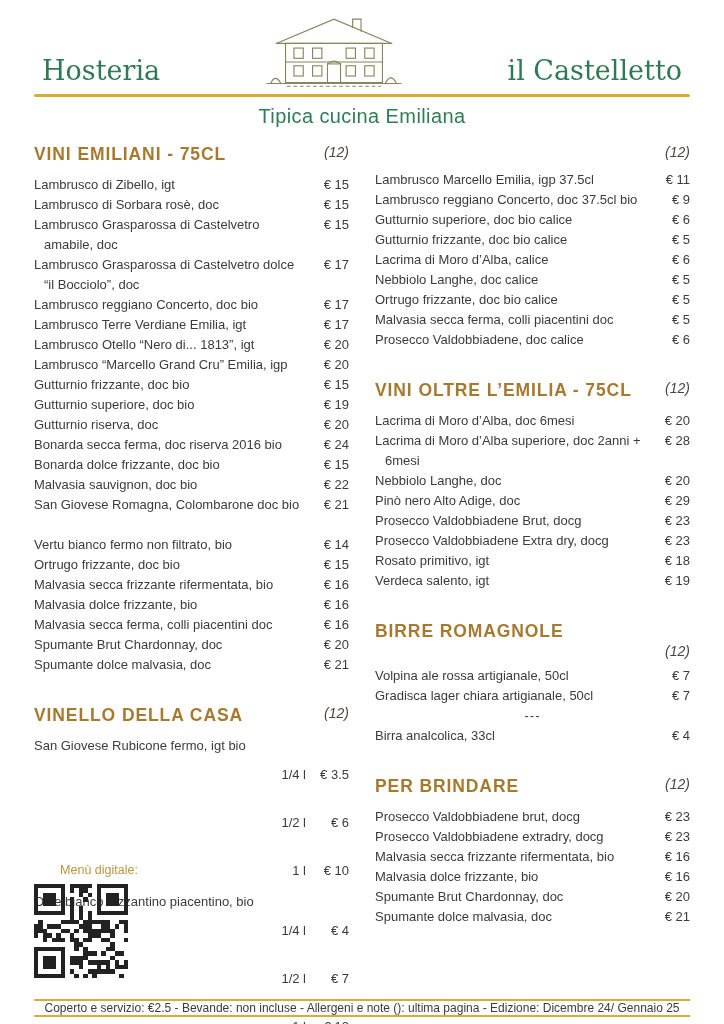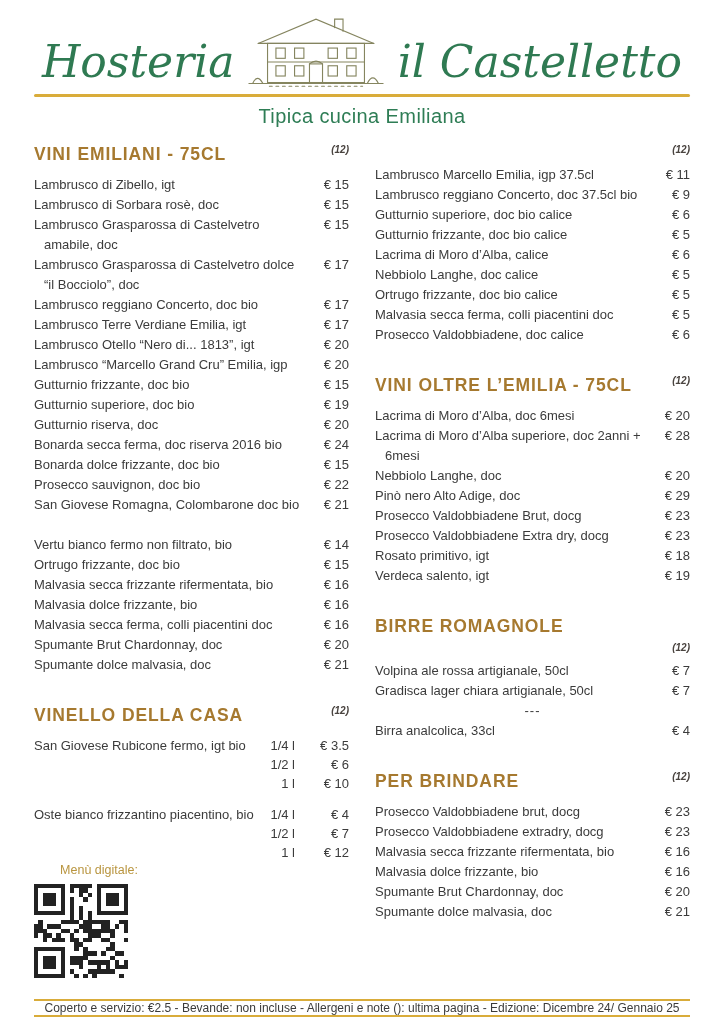--- a/index.html
+++ b/index.html
@@ -10,51 +10,50 @@
     color:#3b3b3b;
     position:relative;
     overflow:hidden;
   }
   .page { padding:10px 34px 0; height:100%; position:relative; }
 
   
   .title-row { display:flex; align-items:flex-end; justify-content:space-between; height:84px; padding:0 8px; }
   .script-title {
     font-family:"DejaVu Serif", serif;
-    font-style:italic;
-    font-size:44px;
+    font-size:27px;
     color:#2f7a52;
     line-height:1;
     padding-bottom:10px;
     white-space:nowrap;
   }
   .house { flex:0 0 auto; margin:0 6px; }
   .gold-line { height:3px; background:#d9ac3a; border-radius:2px; }
   .subtitle { text-align:center; font-size:20px; color:#2e7d55; margin-top:8px; letter-spacing:.4px; }
 
   
   .columns { display:flex; gap:26px; margin-top:16px; }
   .col { flex:1; min-width:0; }
 
   .menu-section + .menu-section { margin-top:30px; }
   .sec-head { display:flex; align-items:flex-start; }
   .sec-title { font-size:17.5px; font-weight:700; letter-spacing:.9px; color:#a6792f; white-space:nowrap; }
-  .sec-note { margin-left:auto; font-size:10px; font-style:italic; font-weight:700; color:#4a4440; }
+  .sec-note { margin-left:auto; font-size:14px; font-style:italic; font-weight:400; color:#4a4440; }
   .sec-note-below { text-align:right; height:14px; }
   .sec-note-below .sec-note { margin-left:0; }
 
   .items { margin-top:10px; }
   .item { display:flex; justify-content:space-between; align-items:flex-start; gap:10px; font-size:13px; line-height:20px; }
   .name { padding-left:10px; text-indent:-10px; }
   .price { white-space:nowrap; min-width:34px; text-align:right; }
   .spacer { height:20px; }
   .separator { text-align:center; line-height:20px; font-size:13px; letter-spacing:1px; }
 
   .price-stack { display:flex; flex-direction:column; align-items:flex-end; }
-  .price-line { display:flex; gap:18px; line-height:19px; }
+  .price-line { display:flex; gap:7px; line-height:19px;margin-top:29px; }
   .price-line .price { min-width:36px; text-align:right; }
   .vdc .item { margin-bottom:12px; }
 
   
   .qr-block { position:absolute; left:34px; bottom:46px; width:130px;text-align:center; }
   .qr-label { font-size:12.5px; color:#b9953f; margin-bottom:7px; }
   svg.qr { width:94px; height:94px; fill:#222; shape-rendering:crispEdges; display:block; }
 
   
   .footer {
@@ -156,21 +155,21 @@
               </div>
               <div class="item">
                 <span class="name">Bonarda secca ferma, doc riserva 2016 bio</span>
                 <span class="price">€ 24</span>
               </div>
               <div class="item">
                 <span class="name">Bonarda dolce frizzante, doc bio</span>
                 <span class="price">€ 15</span>
               </div>
               <div class="item">
-                <span class="name">Prosecco sauvignon, doc bio</span>
+                <span class="name">Malvasia sauvignon, doc bio</span>
                 <span class="price">€ 22</span>
               </div>
               <div class="item">
                 <span class="name">San Giovese Romagna, Colombarone doc bio</span>
                 <span class="price">€ 21</span>
               </div>
               <div class="spacer"></div>
               <div class="item">
                 <span class="name">Vertu bianco fermo non filtrato, bio</span>
                 <span class="price">€ 14</span>

